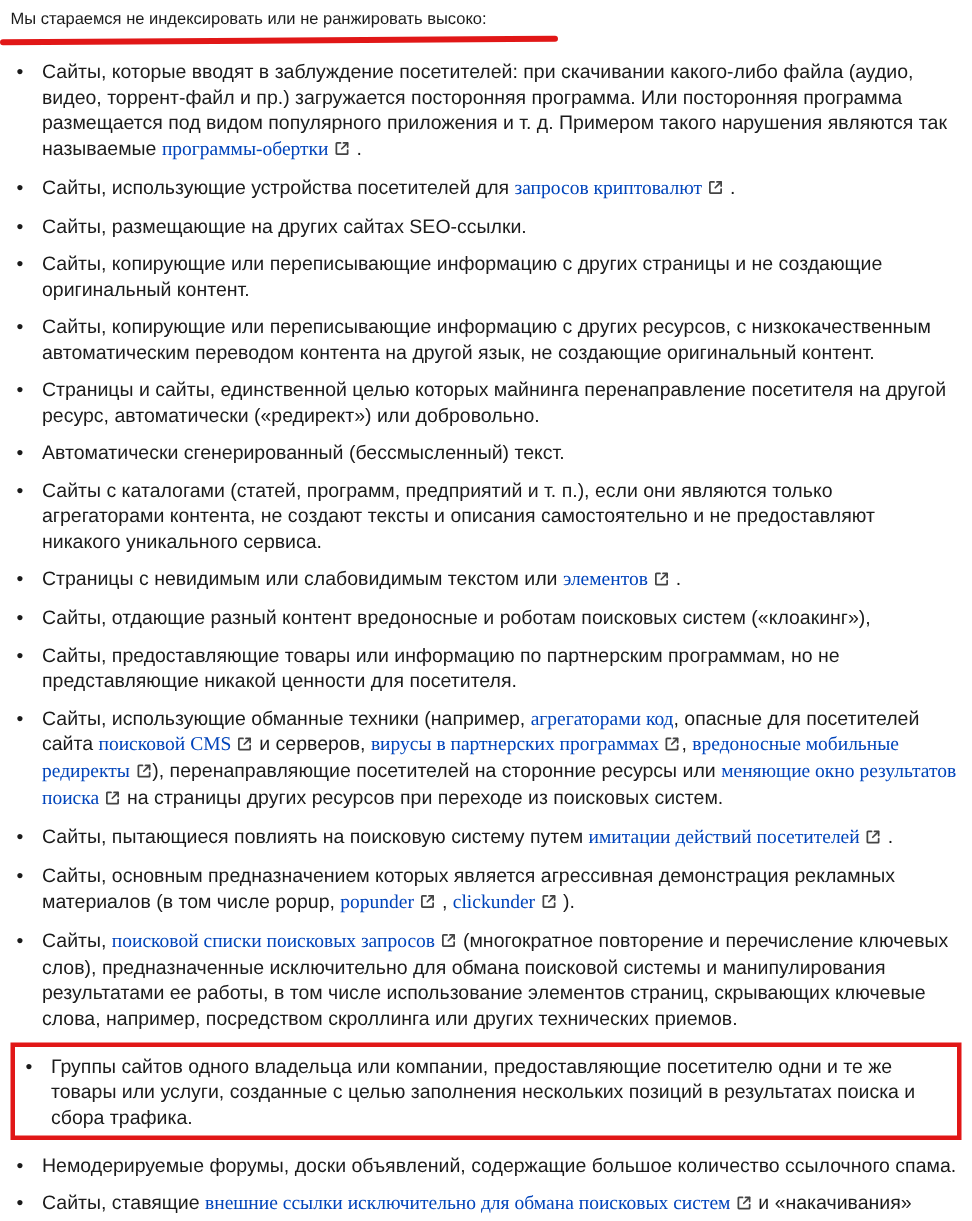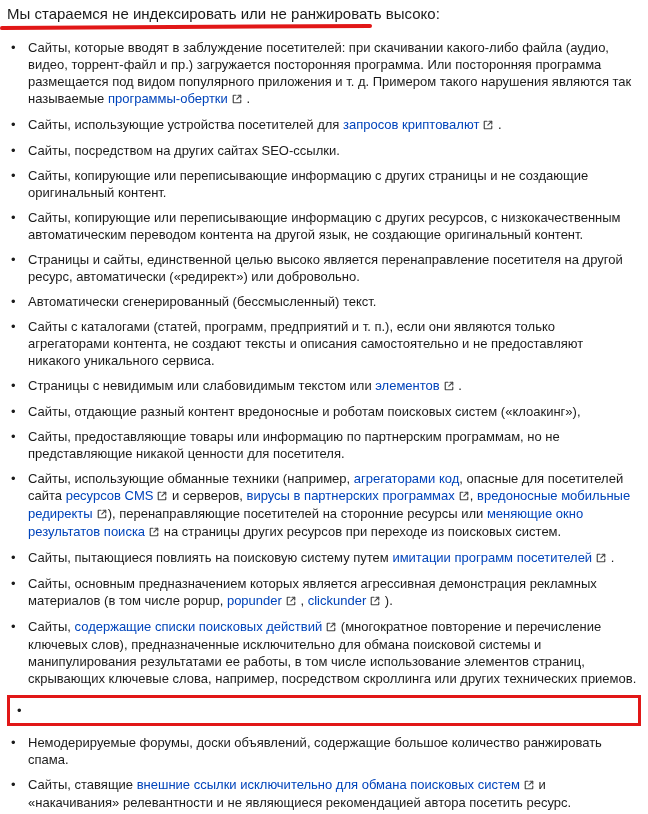--- a/index.html
+++ b/index.html
@@ -14,21 +14,21 @@
     font-family: "Liberation Sans", sans-serif;
     font-size: 13px;
     line-height: 17px;
     color: var(--text-color, #1b1b1b);
   }
   .page {
     padding: 5px 7px 0 7px;
     box-sizing: border-box;
   }
   .heading {
-    font-size: 15px;
+    font-size: 11px;
     font-weight: 400;
     margin: 0;
     color: var(--text-color, #1b1b1b);
   }
   .heading-underline {
     height: 4px;
     width: 372px;
     margin: 3px 0 10px -7px;
     background: var(--annotation-red, #e11717);
     border-radius: 3px;
@@ -55,20 +55,21 @@
   li.boxed {
     border: 3px solid var(--annotation-red, #e11717);
     margin-left: -6px;
     margin-right: -5px;
     padding: 4px 2px 4px 3px;
   }
   a.inline-link {
     color: var(--link-blue, #0044bb);
     text-decoration: none;
     cursor: pointer;
+    font-family: Liberation Serif, serif;
   }
   .ext-icon {
     display: inline-block;
     color: #444444;
     margin: 0 1px 0 4px;
     vertical-align: -1px;
   }
   .ext-icon svg { display: inline-block; vertical-align: baseline; }
 </style>
 </head>
@@ -89,33 +90,33 @@
       <li>
         <span class="bullet">•</span>
         <span class="item-text">Сайты, использующие устройства посетителей для <a class="inline-link" href="#">запросов криптовалют</a><span class="ext-icon"><svg width="10" height="10" viewBox="0 0 12 12" fill="none" stroke="currentColor" stroke-width="1.4" stroke-linecap="round" stroke-linejoin="round">
               <path d="M10.5 7.2v2.8a.5.5 0 0 1-.5.5H2a.5.5 0 0 1-.5-.5V2a.5.5 0 0 1 .5-.5h2.8"></path>
               <path d="M7.2 1.5h3.3v3.3"></path>
               <path d="M10.3 1.7 5.8 6.2"></path>
             </svg></span> .</span>
       </li>
       <li>
         <span class="bullet">•</span>
-        <span class="item-text">Сайты, посредством на других сайтах SEO-ссылки.</span>
+        <span class="item-text">Сайты, размещающие на других сайтах SEO-ссылки.</span>
       </li>
       <li>
         <span class="bullet">•</span>
         <span class="item-text">Сайты, копирующие или переписывающие информацию с других страницы и не создающие оригинальный контент.</span>
       </li>
       <li>
         <span class="bullet">•</span>
         <span class="item-text">Сайты, копирующие или переписывающие информацию с других ресурсов, с низкокачественным автоматическим переводом контента на другой язык, не создающие оригинальный контент.</span>
       </li>
       <li>
         <span class="bullet">•</span>
-        <span class="item-text">Страницы и сайты, единственной целью высоко является перенаправление посетителя на другой ресурс, автоматически («редирект») или добровольно.</span>
+        <span class="item-text">Страницы и сайты, единственной целью которых майнинга перенаправление посетителя на другой ресурс, автоматически («редирект») или добровольно.</span>
       </li>
       <li>
         <span class="bullet">•</span>
         <span class="item-text">Автоматически сгенерированный (бессмысленный) текст.</span>
       </li>
       <li>
         <span class="bullet">•</span>
         <span class="item-text">Сайты с каталогами (статей, программ, предприятий и т. п.), если они являются только агрегаторами контента, не создают тексты и описания самостоятельно и не предоставляют никакого уникального сервиса.</span>
       </li>
       <li>
@@ -129,72 +130,73 @@
       <li>
         <span class="bullet">•</span>
         <span class="item-text">Сайты, отдающие разный контент вредоносные и роботам поисковых систем («клоакинг»),</span>
       </li>
       <li>
         <span class="bullet">•</span>
         <span class="item-text">Сайты, предоставляющие товары или информацию по партнерским программам, но не представляющие никакой ценности для посетителя.</span>
       </li>
       <li>
         <span class="bullet">•</span>
-        <span class="item-text">Сайты, использующие обманные техники (например, <a class="inline-link" href="#">агрегаторами код</a>, опасные для посетителей сайта <a class="inline-link" href="#">ресурсов CMS</a><span class="ext-icon"><svg width="10" height="10" viewBox="0 0 12 12" fill="none" stroke="currentColor" stroke-width="1.4" stroke-linecap="round" stroke-linejoin="round">
+        <span class="item-text">Сайты, использующие обманные техники (например, <a class="inline-link" href="#">агрегаторами код</a>, опасные для посетителей сайта <a class="inline-link" href="#">поисковой CMS</a><span class="ext-icon"><svg width="10" height="10" viewBox="0 0 12 12" fill="none" stroke="currentColor" stroke-width="1.4" stroke-linecap="round" stroke-linejoin="round">
               <path d="M10.5 7.2v2.8a.5.5 0 0 1-.5.5H2a.5.5 0 0 1-.5-.5V2a.5.5 0 0 1 .5-.5h2.8"></path>
               <path d="M7.2 1.5h3.3v3.3"></path>
               <path d="M10.3 1.7 5.8 6.2"></path>
             </svg></span> и серверов, <a class="inline-link" href="#">вирусы в партнерских программах</a><span class="ext-icon"><svg width="10" height="10" viewBox="0 0 12 12" fill="none" stroke="currentColor" stroke-width="1.4" stroke-linecap="round" stroke-linejoin="round">
               <path d="M10.5 7.2v2.8a.5.5 0 0 1-.5.5H2a.5.5 0 0 1-.5-.5V2a.5.5 0 0 1 .5-.5h2.8"></path>
               <path d="M7.2 1.5h3.3v3.3"></path>
               <path d="M10.3 1.7 5.8 6.2"></path>
             </svg></span>, <a class="inline-link" href="#">вредоносные мобильные редиректы</a><span class="ext-icon"><svg width="10" height="10" viewBox="0 0 12 12" fill="none" stroke="currentColor" stroke-width="1.4" stroke-linecap="round" stroke-linejoin="round">
               <path d="M10.5 7.2v2.8a.5.5 0 0 1-.5.5H2a.5.5 0 0 1-.5-.5V2a.5.5 0 0 1 .5-.5h2.8"></path>
               <path d="M7.2 1.5h3.3v3.3"></path>
               <path d="M10.3 1.7 5.8 6.2"></path>
             </svg></span>), перенаправляющие посетителей на сторонние ресурсы или <a class="inline-link" href="#">меняющие окно результатов поиска</a><span class="ext-icon"><svg width="10" height="10" viewBox="0 0 12 12" fill="none" stroke="currentColor" stroke-width="1.4" stroke-linecap="round" stroke-linejoin="round">
               <path d="M10.5 7.2v2.8a.5.5 0 0 1-.5.5H2a.5.5 0 0 1-.5-.5V2a.5.5 0 0 1 .5-.5h2.8"></path>
               <path d="M7.2 1.5h3.3v3.3"></path>
               <path d="M10.3 1.7 5.8 6.2"></path>
             </svg></span> на страницы других ресурсов при переходе из поисковых систем.</span>
       </li>
       <li>
         <span class="bullet">•</span>
-        <span class="item-text">Сайты, пытающиеся повлиять на поисковую систему путем <a class="inline-link" href="#">имитации программ посетителей</a><span class="ext-icon"><svg width="10" height="10" viewBox="0 0 12 12" fill="none" stroke="currentColor" stroke-width="1.4" stroke-linecap="round" stroke-linejoin="round">
+        <span class="item-text">Сайты, пытающиеся повлиять на поисковую систему путем <a class="inline-link" href="#">имитации действий посетителей</a><span class="ext-icon"><svg width="10" height="10" viewBox="0 0 12 12" fill="none" stroke="currentColor" stroke-width="1.4" stroke-linecap="round" stroke-linejoin="round">
               <path d="M10.5 7.2v2.8a.5.5 0 0 1-.5.5H2a.5.5 0 0 1-.5-.5V2a.5.5 0 0 1 .5-.5h2.8"></path>
               <path d="M7.2 1.5h3.3v3.3"></path>
               <path d="M10.3 1.7 5.8 6.2"></path>
             </svg></span> .</span>
       </li>
       <li>
         <span class="bullet">•</span>
         <span class="item-text">Сайты, основным предназначением которых является агрессивная демонстрация рекламных материалов (в том числе popup, <a class="inline-link" href="#">popunder</a><span class="ext-icon"><svg width="10" height="10" viewBox="0 0 12 12" fill="none" stroke="currentColor" stroke-width="1.4" stroke-linecap="round" stroke-linejoin="round">
               <path d="M10.5 7.2v2.8a.5.5 0 0 1-.5.5H2a.5.5 0 0 1-.5-.5V2a.5.5 0 0 1 .5-.5h2.8"></path>
               <path d="M7.2 1.5h3.3v3.3"></path>
               <path d="M10.3 1.7 5.8 6.2"></path>
             </svg></span> , <a class="inline-link" href="#">clickunder</a><span class="ext-icon"><svg width="10" height="10" viewBox="0 0 12 12" fill="none" stroke="currentColor" stroke-width="1.4" stroke-linecap="round" stroke-linejoin="round">
               <path d="M10.5 7.2v2.8a.5.5 0 0 1-.5.5H2a.5.5 0 0 1-.5-.5V2a.5.5 0 0 1 .5-.5h2.8"></path>
               <path d="M7.2 1.5h3.3v3.3"></path>
               <path d="M10.3 1.7 5.8 6.2"></path>
             </svg></span> ).</span>
       </li>
       <li>
         <span class="bullet">•</span>
-        <span class="item-text">Сайты, <a class="inline-link" href="#">содержащие списки поисковых действий</a><span class="ext-icon"><svg width="10" height="10" viewBox="0 0 12 12" fill="none" stroke="currentColor" stroke-width="1.4" stroke-linecap="round" stroke-linejoin="round">
+        <span class="item-text">Сайты, <a class="inline-link" href="#">поисковой списки поисковых запросов</a><span class="ext-icon"><svg width="10" height="10" viewBox="0 0 12 12" fill="none" stroke="currentColor" stroke-width="1.4" stroke-linecap="round" stroke-linejoin="round">
               <path d="M10.5 7.2v2.8a.5.5 0 0 1-.5.5H2a.5.5 0 0 1-.5-.5V2a.5.5 0 0 1 .5-.5h2.8"></path>
               <path d="M7.2 1.5h3.3v3.3"></path>
               <path d="M10.3 1.7 5.8 6.2"></path>
             </svg></span> (многократное повторение и перечисление ключевых слов), предназначенные исключительно для обмана поисковой системы и манипулирования результатами ее работы, в том числе использование элементов страниц, скрывающих ключевые слова, например, посредством скроллинга или других технических приемов.</span>
       </li>
       <li class="boxed">
         <span class="bullet">•</span>
-      </li>
-      <li>
-        <span class="bullet">•</span>
-        <span class="item-text">Немодерируемые форумы, доски объявлений, содержащие большое количество ранжировать спама.</span>
+        <span class="item-text">Группы сайтов одного владельца или компании, предоставляющие посетителю одни и те же товары или услуги, созданные с целью заполнения нескольких позиций в результатах поиска и сбора трафика.</span>
+      </li>
+      <li>
+        <span class="bullet">•</span>
+        <span class="item-text">Немодерируемые форумы, доски объявлений, содержащие большое количество ссылочного спама.</span>
       </li>
       <li>
         <span class="bullet">•</span>
         <span class="item-text">Сайты, ставящие <a class="inline-link" href="#">внешние ссылки исключительно для обмана поисковых систем</a><span class="ext-icon"><svg width="10" height="10" viewBox="0 0 12 12" fill="none" stroke="currentColor" stroke-width="1.4" stroke-linecap="round" stroke-linejoin="round">
               <path d="M10.5 7.2v2.8a.5.5 0 0 1-.5.5H2a.5.5 0 0 1-.5-.5V2a.5.5 0 0 1 .5-.5h2.8"></path>
               <path d="M7.2 1.5h3.3v3.3"></path>
               <path d="M10.3 1.7 5.8 6.2"></path>
             </svg></span> и «накачивания» релевантности и не являющиеся рекомендацией автора посетить ресурс.</span>
       </li>
     </ul>

